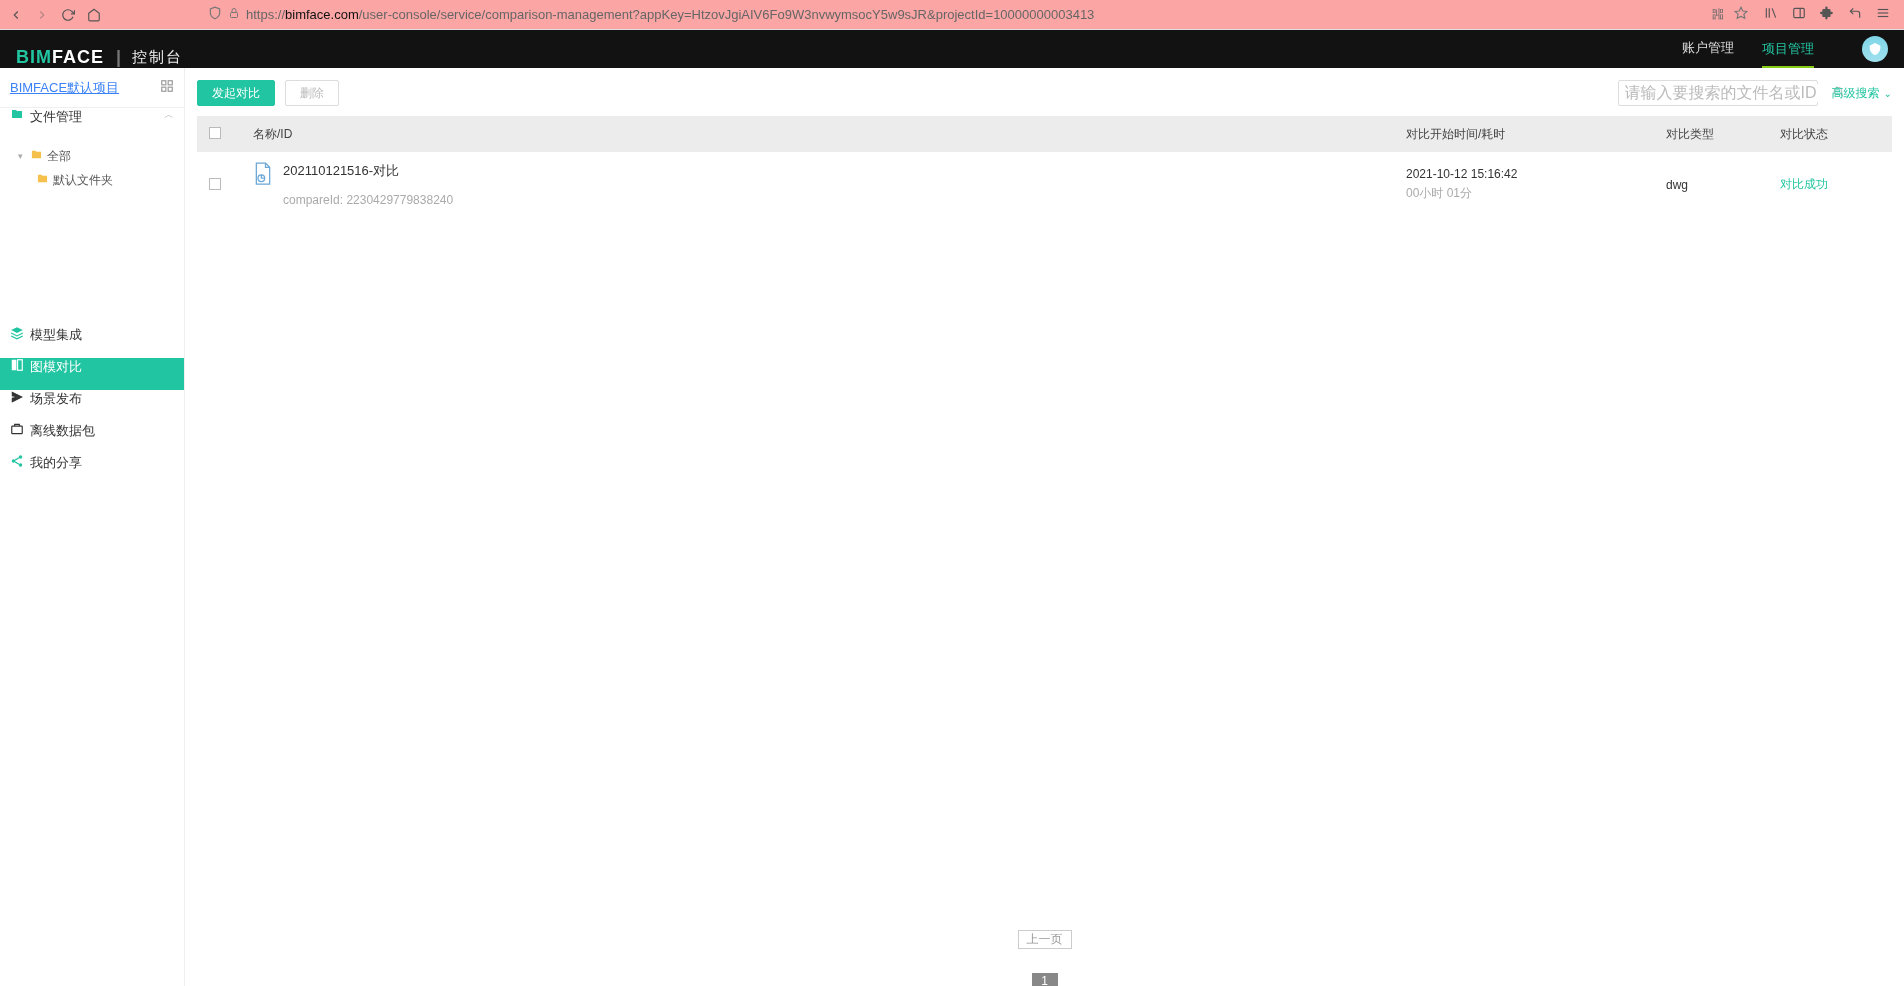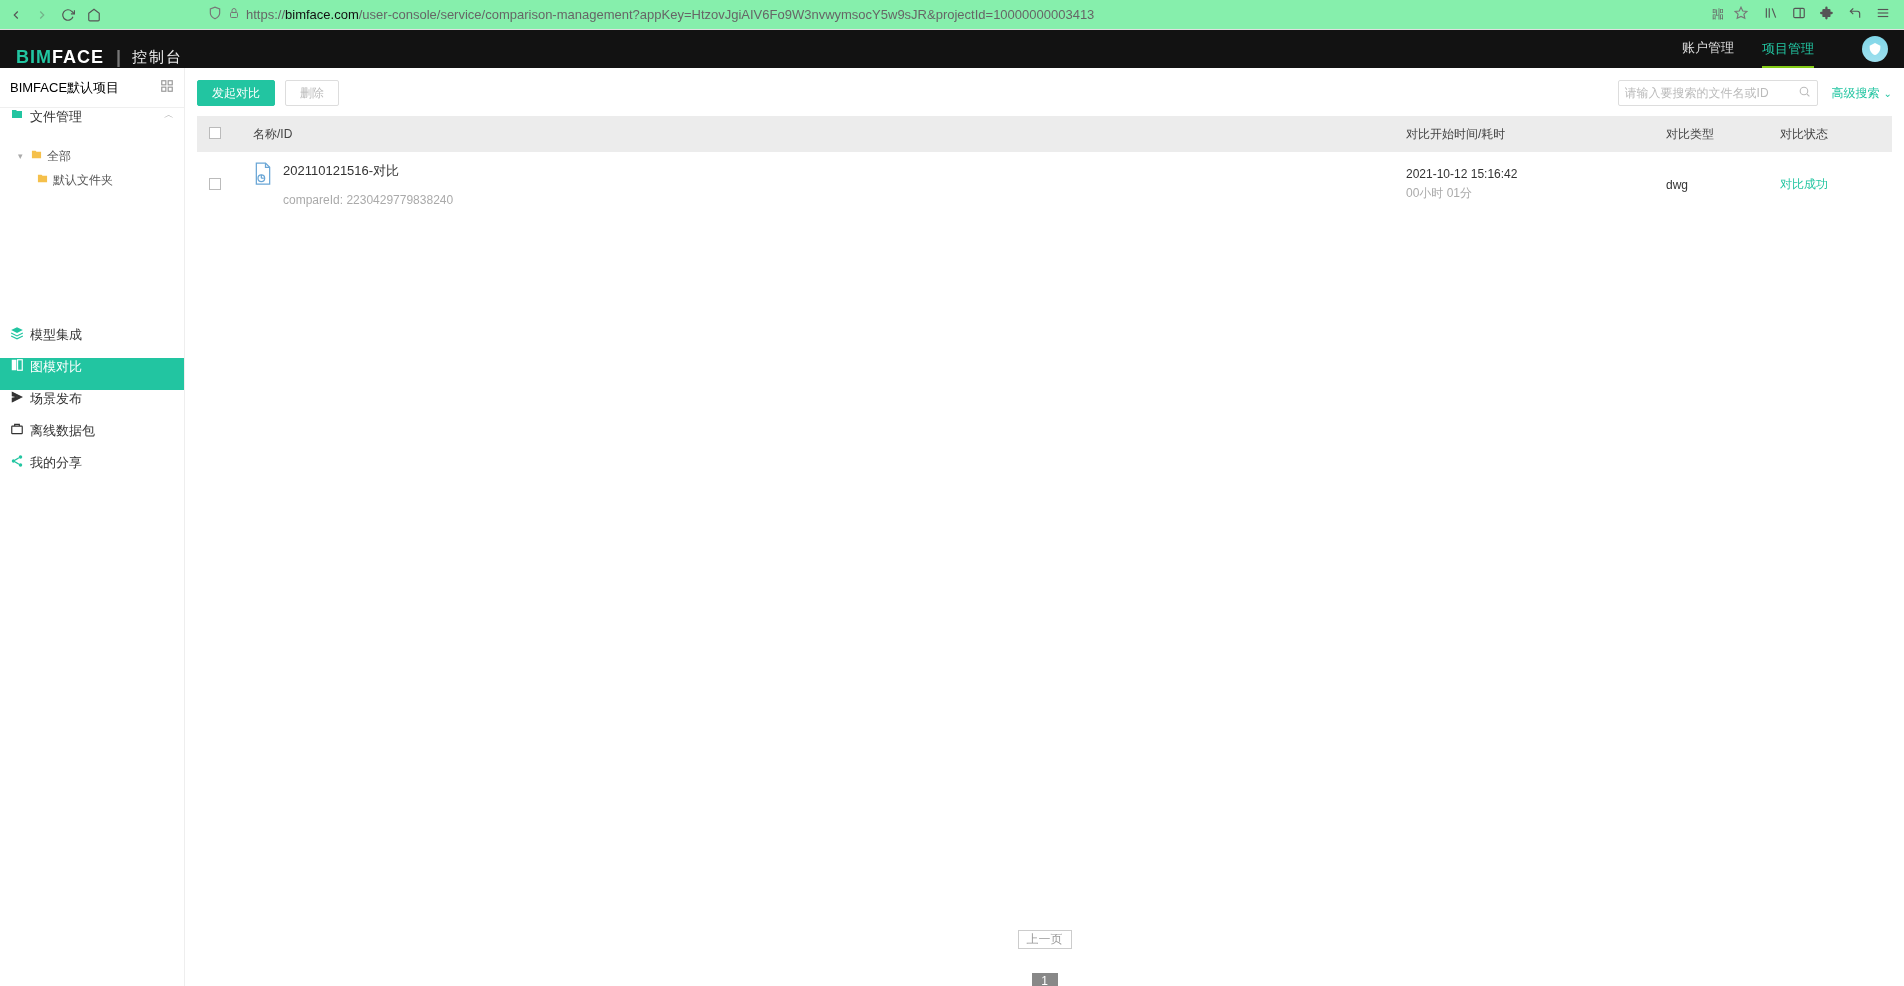--- a/index.html
+++ b/index.html
@@ -1,19 +1,19 @@
 <!DOCTYPE html>
 <html><head>
   <meta charset="utf-8">
   <style>
     * { margin: 0; padding: 0; box-sizing: border-box; }
     body { font-family: "Microsoft YaHei", Arial, sans-serif; font-size: 13px; color: #333; background: #fff; }
     
     
-    .browser-bar { height: 30px; display: flex; align-items: center; padding: 0 8px; background: #86efac; border-bottom: 1px solid #e0e0e0; gap: 8px; }
+    .browser-bar { height: 30px; display: flex; align-items: center; padding: 0 8px; background: #fca5a5; border-bottom: 1px solid #e0e0e0; gap: 8px; }
     .browser-nav { display: flex; gap: 10px; align-items: center; color: #555; }
     .browser-nav .nav-btn { width: 16px; height: 16px; cursor: pointer; display: flex; align-items: center; justify-content: center; }
     .url-bar { flex: 1; display: flex; align-items: center; gap: 6px; padding: 2px 8px; color: #555; font-size: 13px; margin-left: 90px; }
     .url-text { color: #666; white-space: nowrap; overflow: hidden; text-overflow: ellipsis; }
     .url-host { color: #111; }
     .browser-right { display: flex; gap: 14px; align-items: center; color: #555; padding-right: 6px; }
     .browser-right > span { cursor: pointer; }
     
     
     .app-header { height: 38px; background: #121212; display: flex; align-items: flex-end; justify-content: space-between; padding: 0 16px; color: #fff; }
@@ -28,21 +28,21 @@
     .header-link.active { color: #22c5a1; border-bottom: 2px solid #84cc16; padding-bottom: 8px; margin-top: 10px; }
     .avatar { width: 26px; height: 26px; border-radius: 50%; background: linear-gradient(#7fd6e8,#9fe0ee); display: flex; align-items: center; justify-content: center; margin-left: 20px; }
     .avatar svg { width: 16px; height: 16px; }
     
     
     .layout { display: flex; height: calc(986px - 30px - 38px); }
     
     
     .sidebar { width: 185px; border-right: 1px solid #eee; display: flex; flex-direction: column; background: #fff; }
     .project-header { height: 40px; display: flex; align-items: center; justify-content: space-between; padding: 0 10px; border-bottom: 1px solid #efefef; }
-    .project-title { font-size: 13px; color: #000000; }
+    .project-title { font-size: 13px; color: #3b82f6; text-decoration: underline; }
     .grid-icon { color: #999; cursor: pointer; }
     .nav-item { height: 32px; display: flex; padding: 0 10px; gap: 6px; cursor: pointer; font-size: 13px; color: #333; }
     .nav-item.active { background: #22c5a1; color: #fff; }
     .nav-item .chev { margin-left: auto; color: #999; font-size: 10px; }
     .nav-icon { width: 14px; display: inline-flex; justify-content:center;}
     
     .tree { padding: 4px 0 4px 10px; }
     .tree-item { height: 24px; display: flex; align-items: center; gap: 4px; padding-left: 8px; font-size: 12px; color: #555; cursor: pointer; }
     .tree-item .folder-ico { color: #f5c04b; }
     .tree-sub { padding-left: 26px; }
@@ -51,21 +51,21 @@
     .sidebar-spacer { flex: 0 0 130px; }
     
     
     .content { flex: 1; padding: 12px; display: flex; flex-direction: column; overflow: hidden; }
     .toolbar { display: flex; align-items: center; margin-bottom: 10px; gap: 10px; }
     .btn { height: 26px; padding: 0 14px; border: 1px solid #ddd; background: #fff; font-size: 12px; cursor: pointer; display: inline-flex; align-items: center; border-radius: 2px; color: #666; }
     .btn.primary { background: #22c5a1; border-color: #22c5a1; color: #fff; }
     .btn.disabled { color: #bbb; cursor: not-allowed; }
     .toolbar-right { margin-left: auto; display: flex; align-items: center; gap: 14px; }
     .search-box { width: 200px; height: 26px; border: 1px solid #ddd; display: flex; align-items: center; padding: 0 6px; border-radius: 2px; }
-    .search-input { flex: 1; border: none; outline: none; font-size: 12px; }
+    .search-input { flex: 1; border: none; outline: none; font-size: 16px; }
     .search-input::placeholder { color: #bbb; }
     .search-go { color: #bbb; cursor: pointer; }
     .adv { color: #22c5a1; font-size: 12px; cursor: pointer; display: inline-flex; align-items: center; gap: 4px; }
     
     
     .table { flex: 1; overflow: auto; }
     .thead { background: #ececec; height: 36px; display: flex; align-items: center; padding: 8px 12px; font-size: 12px; color: #444; }
     .th-check { width: 44px; }
     .th-name { flex: 1; }
     .th-time { width: 260px; }

